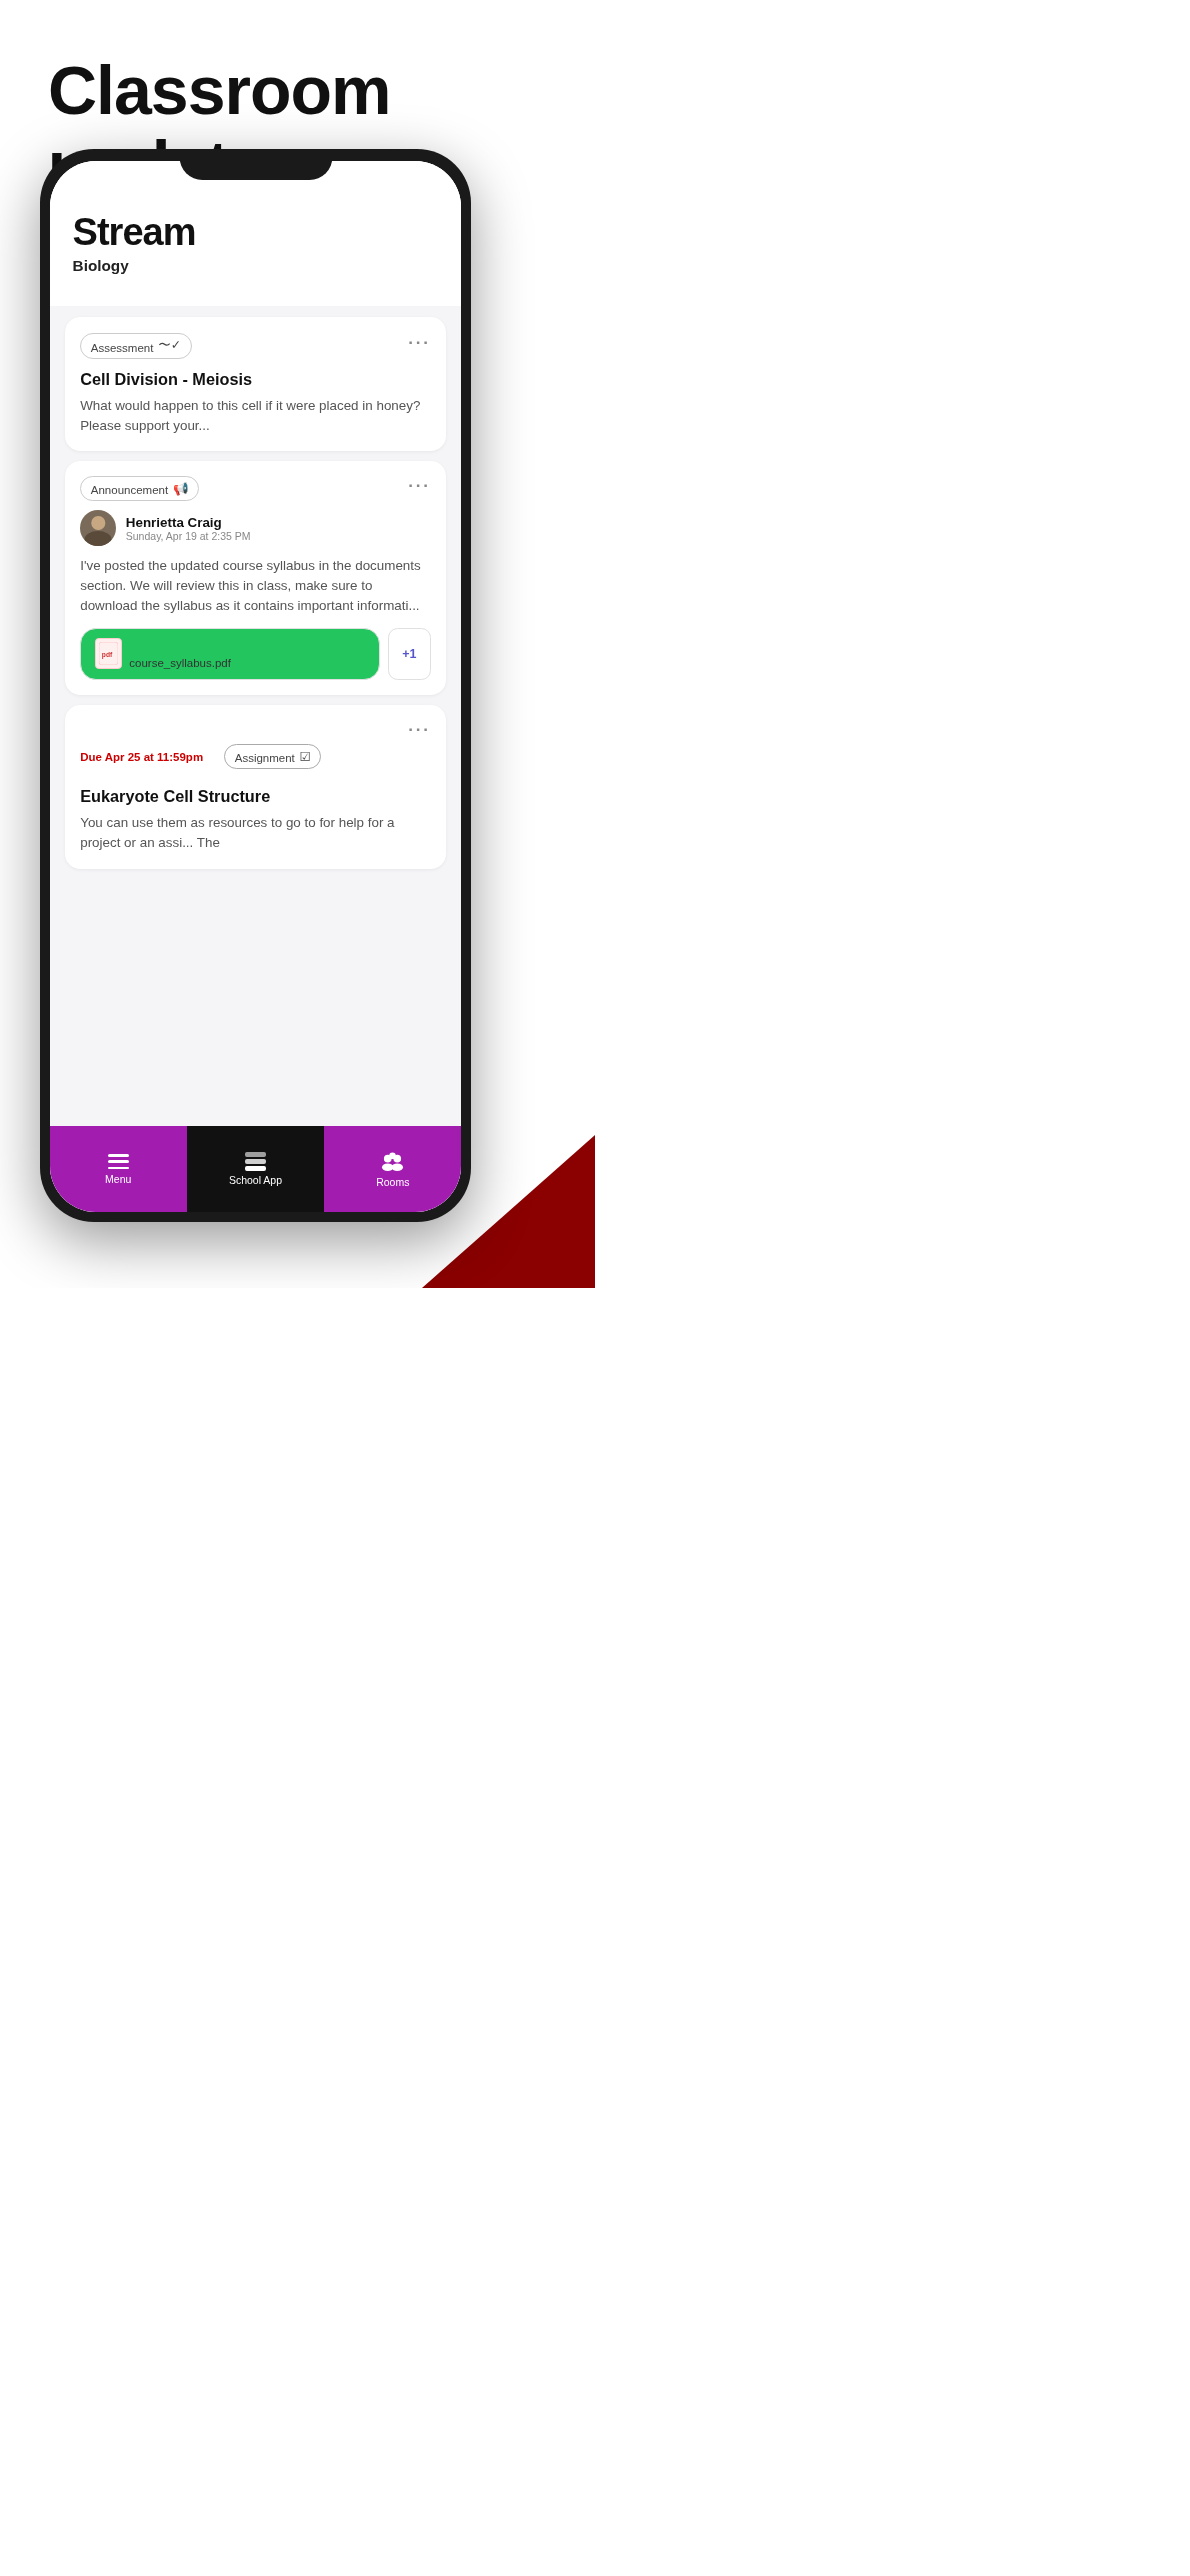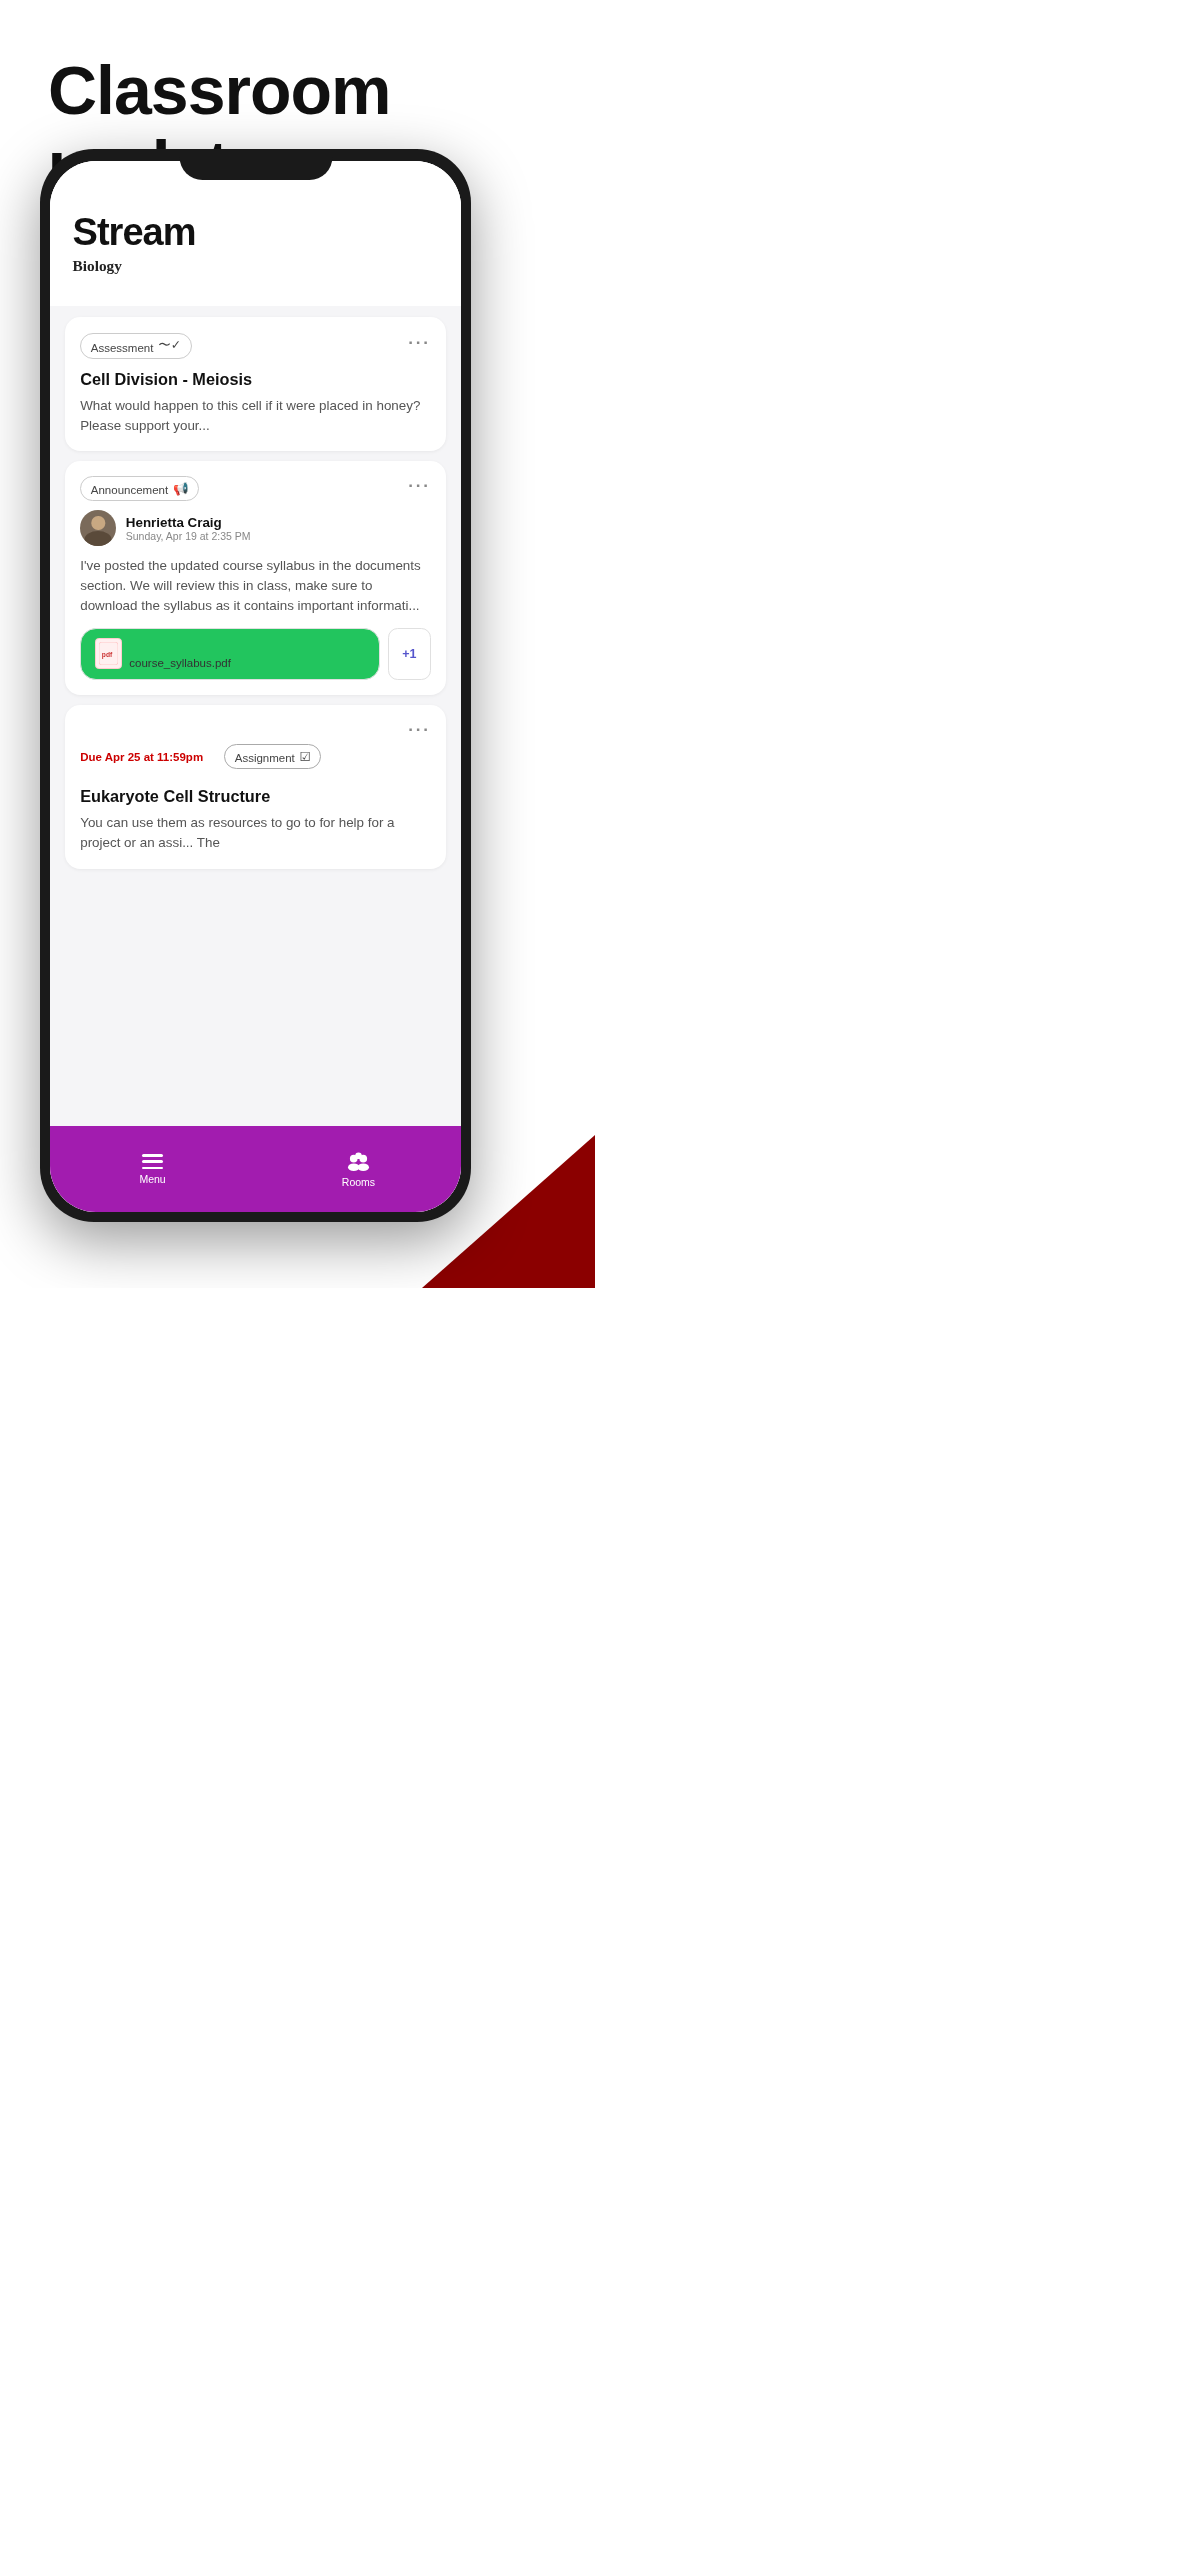--- a/index.html
+++ b/index.html
@@ -100,21 +100,20 @@
       color: #111111;
       letter-spacing: -1px;
       margin-bottom: 3.8px;
     }
 
     .stream-subtitle {
       font-size: 15.3px;
       font-weight: 600;
       color: #222222;
       margin-bottom: 15.3px;
-      font-family: Liberation Serif, serif;
     }
 
     
     .tabs-row {
       display: flex;
       gap: 7.7px;
       margin-bottom: 0;
     }
 
     .tab {
@@ -465,20 +464,28 @@
 
         <div class="nav-item dark">
           <div class="hamburger">
             <span></span>
             <span></span>
             <span></span>
           </div>
           <span class="nav-label">Menu</span>
         </div>
 
+        <div class="nav-item dark-mid">
+          <div class="stack-icon">
+            <div class="stack-layer" style="width:21px; height:4.8px; opacity:0.6;"></div>
+            <div class="stack-layer" style="width:21px; height:4.8px; opacity:0.8;"></div>
+            <div class="stack-layer" style="width:21px; height:4.8px;"></div>
+          </div>
+          <span class="nav-label">School App</span>
+        </div>
 
         <div class="nav-item dark">
           <svg width="25" height="21" viewBox="0 0 26 22" fill="white">
             <circle cx="8" cy="8" r="4"></circle>
             <circle cx="18" cy="8" r="4"></circle>
             <circle cx="13" cy="5" r="3.5"></circle>
             <ellipse cx="8" cy="17" rx="6" ry="4"></ellipse>
             <ellipse cx="18" cy="17" rx="6" ry="4"></ellipse>
           </svg>
           <span class="nav-label">Rooms</span>

